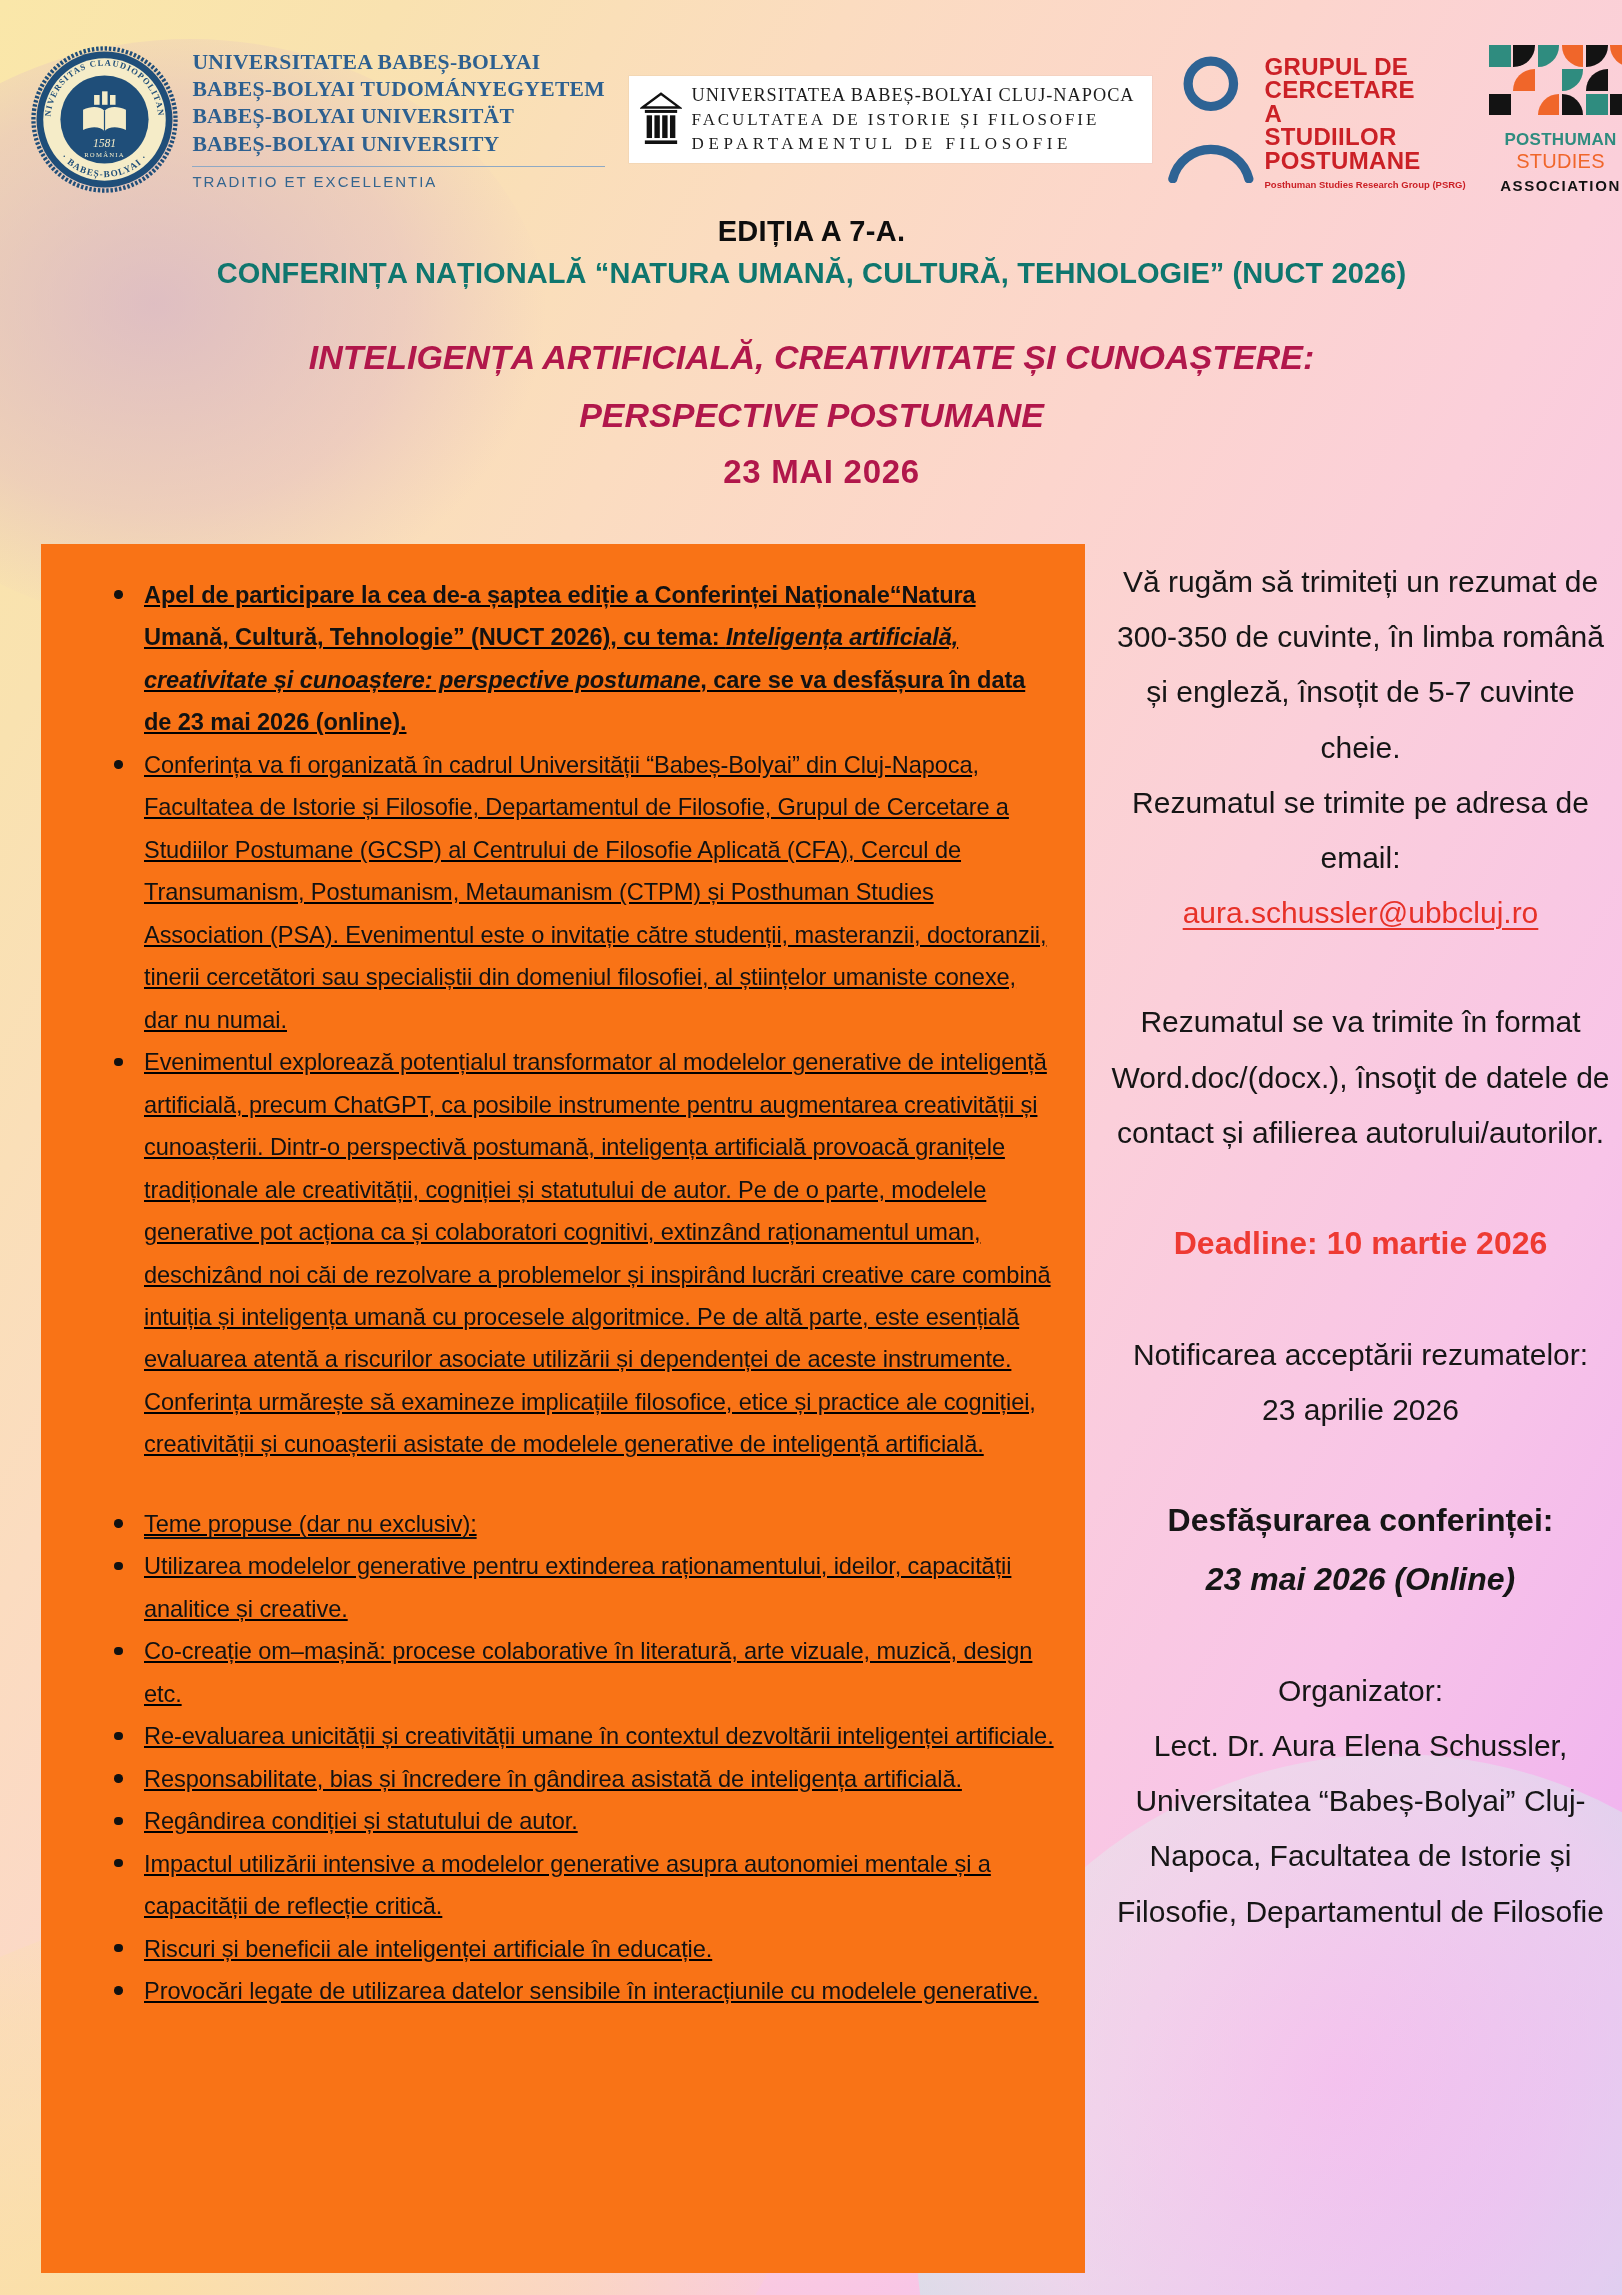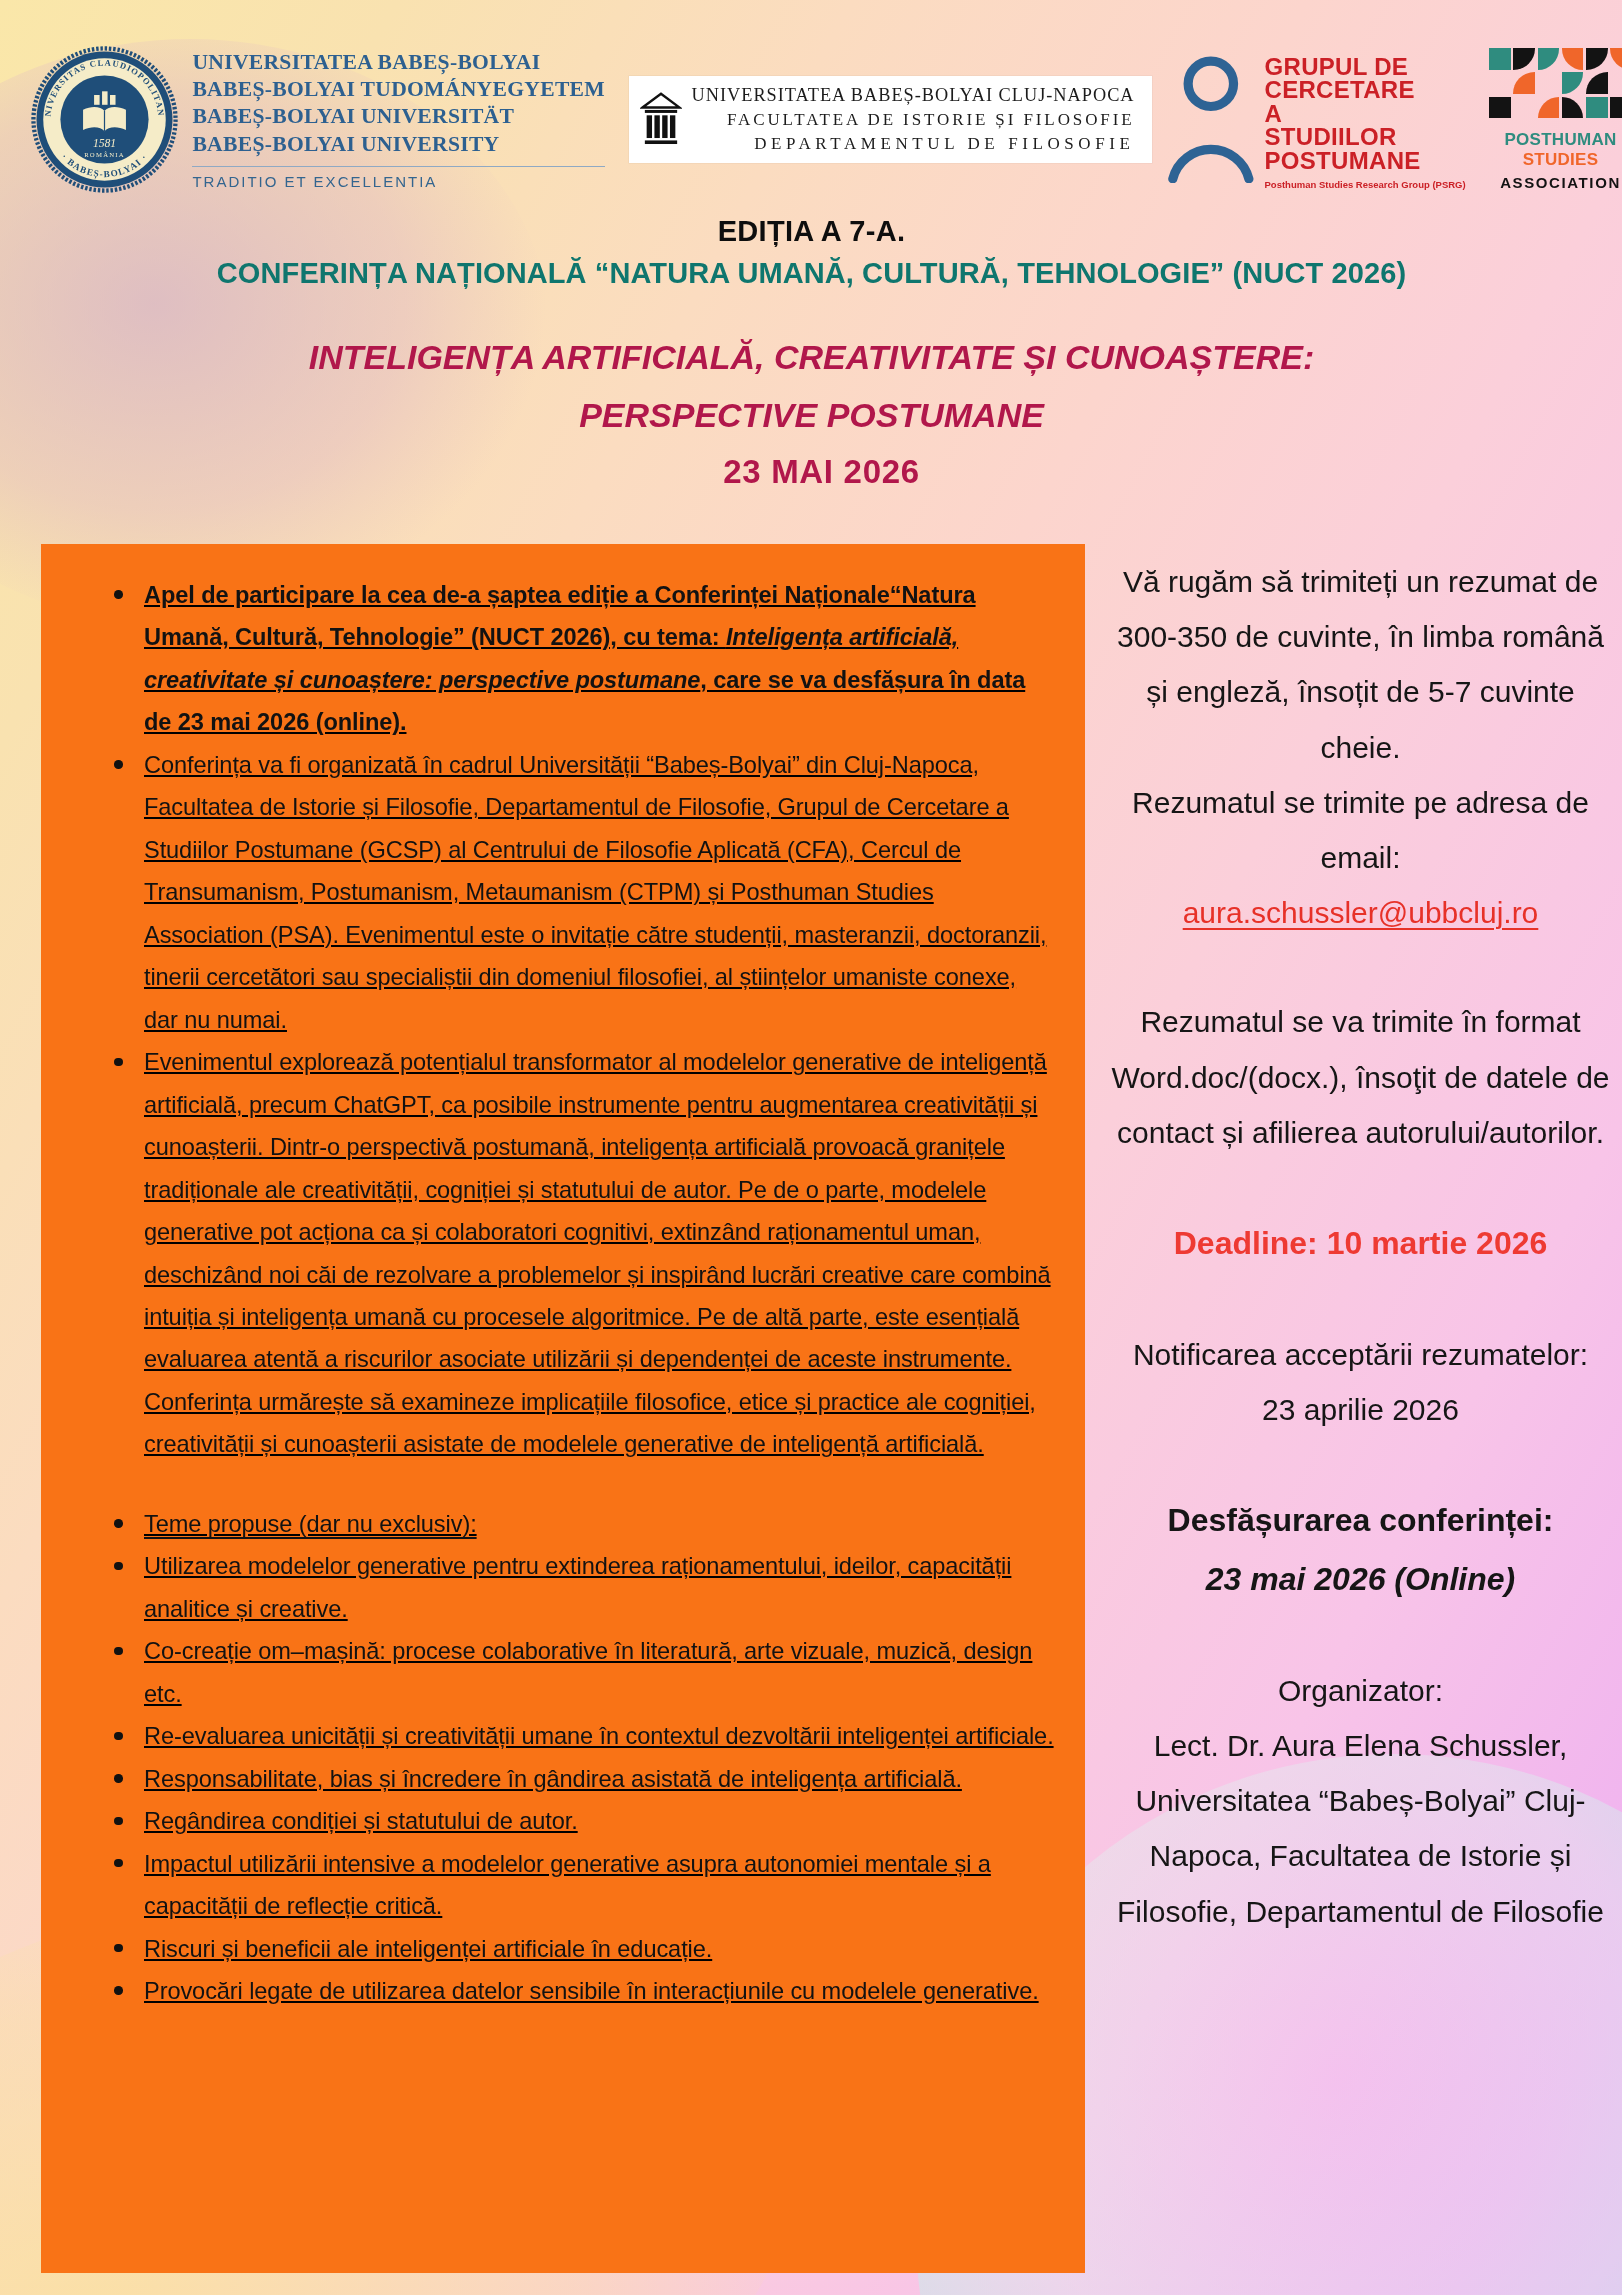--- a/index.html
+++ b/index.html
@@ -43,42 +43,42 @@
   .ubb-text { color:#2d6090; }
   .ubb-line { font-family:"Liberation Serif", serif; font-weight:bold; font-size:21.6px; line-height:1.26; letter-spacing:0.3px; white-space:nowrap; }
   .ubb-divider { border-top:1.3px solid #8fa9c4; margin:7.9px 0 6.5px; }
   .ubb-motto { font-size:15px; letter-spacing:2px; color:#33658f; }
 
   
   .faculty-box {
     background:#ffffff; padding:9.2px 17px 9.2px 11.8px; display:flex; align-items:center; gap:9.2px;
     box-shadow:0 0 0 0.7px rgba(0,0,0,0.04);
   }
-  .faculty-text { color:#1c1c1c; font-family:"Liberation Serif", serif;text-align:right; }
+  .faculty-text { color:#1c1c1c; font-family:"Liberation Serif", serif; }
   .fb1 { font-size:18.3px; letter-spacing:1px; white-space:nowrap; }
   .fb2 { font-size:17px; letter-spacing:2.9px; white-space:nowrap; margin-top:3.9px; }
   .fb3 { font-size:17px; letter-spacing:4.6px; white-space:nowrap; margin-top:3.9px; }
 
   
   .gcsp { gap:9.2px; align-items:flex-start; }
   .gcsp-text-block { padding-top:5.2px; }
   .gcsp-line { color:#cb2026; font-size:24px; font-weight:600; line-height:0.98; letter-spacing:0.3px; white-space:nowrap; }
   .gcsp-sub { color:#cb2026; font-size:9.5px; font-weight:bold; margin-top:6.5px; white-space:nowrap; }
 
   
   .psa { flex-direction:column; align-items:center; gap:0; }
   .psa-grid { display:grid; grid-template-columns:repeat(6,21.6px); grid-auto-rows:21.6px; gap:2.6px; }
   .tile { width:21.6px; height:21.6px; }
   .tile.e { background:transparent; }
   .t { background:#2f8c7f; } .k { background:#131313; } .o { background:#f0662a; }
   .q-br { border-radius:0 0 100% 0; } .q-bl { border-radius:0 0 0 100%; }
   .q-tl { border-radius:100% 0 0 0; } .q-tr { border-radius:0 100% 0 0; }
   .psa-words { margin-top:11.8px; text-align:center; }
   .psa-w1 { color:#2f8c7f; font-weight:800; font-size:17px; letter-spacing:0.3px; }
-  .psa-w2 { color:#f0662a; font-weight:700; font-size:17px; letter-spacing:0.3px; }
+  .psa-w2 { color:#f0662a; font-weight:400; font-size:20px; letter-spacing:0.3px; }
   .psa-w3 { color:#131313; font-weight:800; font-size:15px; letter-spacing:1.6px; margin-top:3.9px; text-align:center; }
 
   
   .titles { position:absolute; top:215px; left:0; width:100%; text-align:center; z-index:3; }
   .edition { font-size:29px; font-weight:800; color:#0e0e0e; letter-spacing:0.3px; }
   .conference { font-size:29px; font-weight:800; color:#0f766e; margin-top:9.2px; letter-spacing:0.1px; }
   .theme1 { font-size:34px; font-weight:800; font-style:italic; color:#b1174b; margin-top:48px; }
   .theme2 { font-size:34px; font-weight:800; font-style:italic; color:#b1174b; margin-top:19px; }
   .conf-date { font-size:33px; font-weight:600; color:#b1174b; margin-top:18.3px; letter-spacing:0.7px;padding-left:20px; }
 

